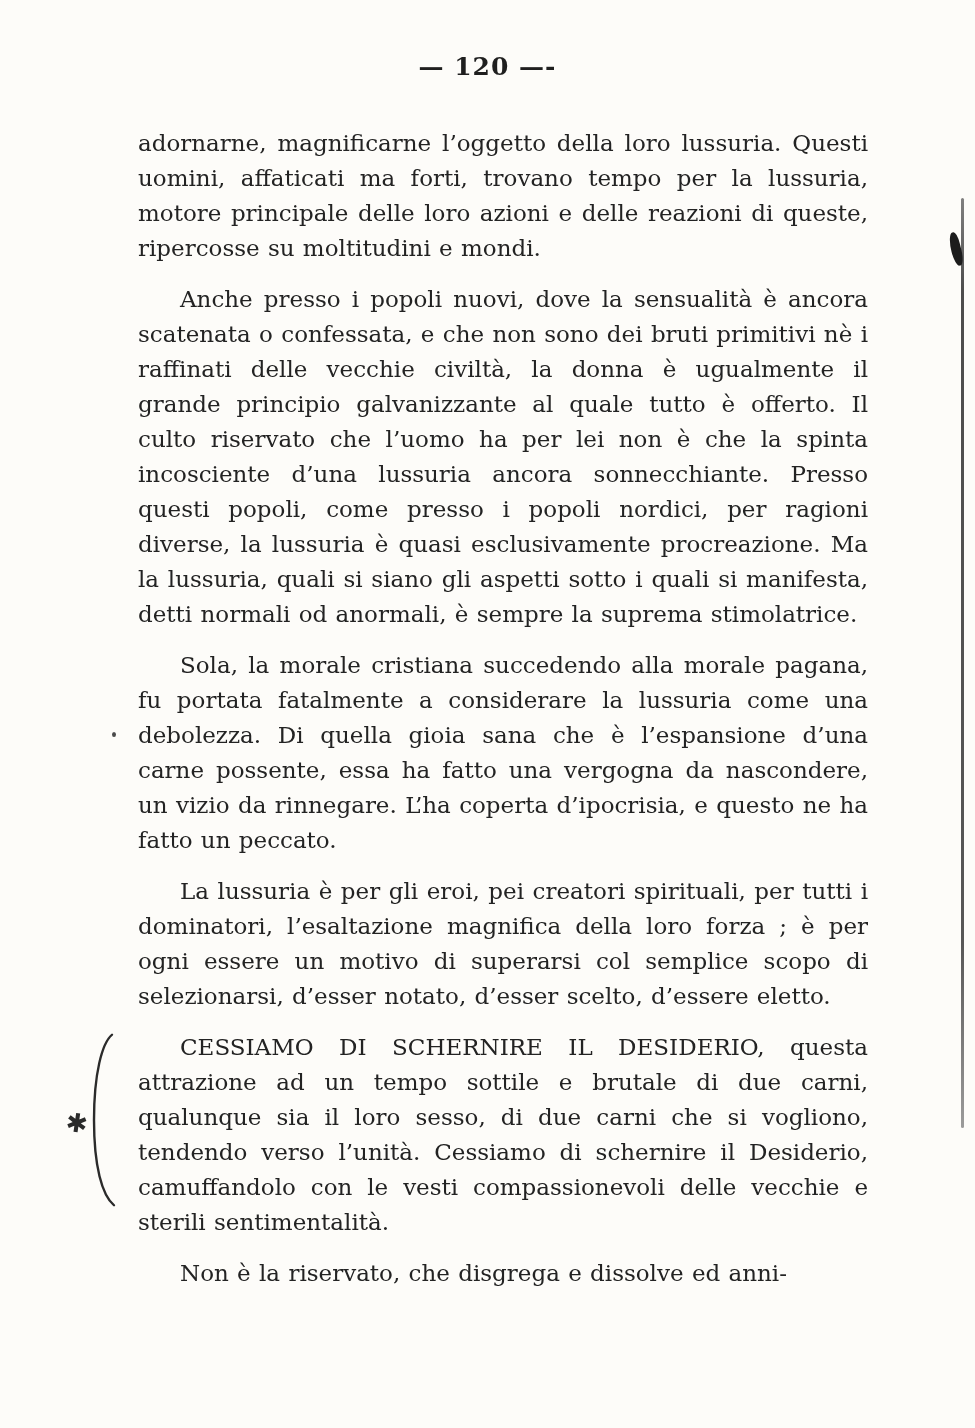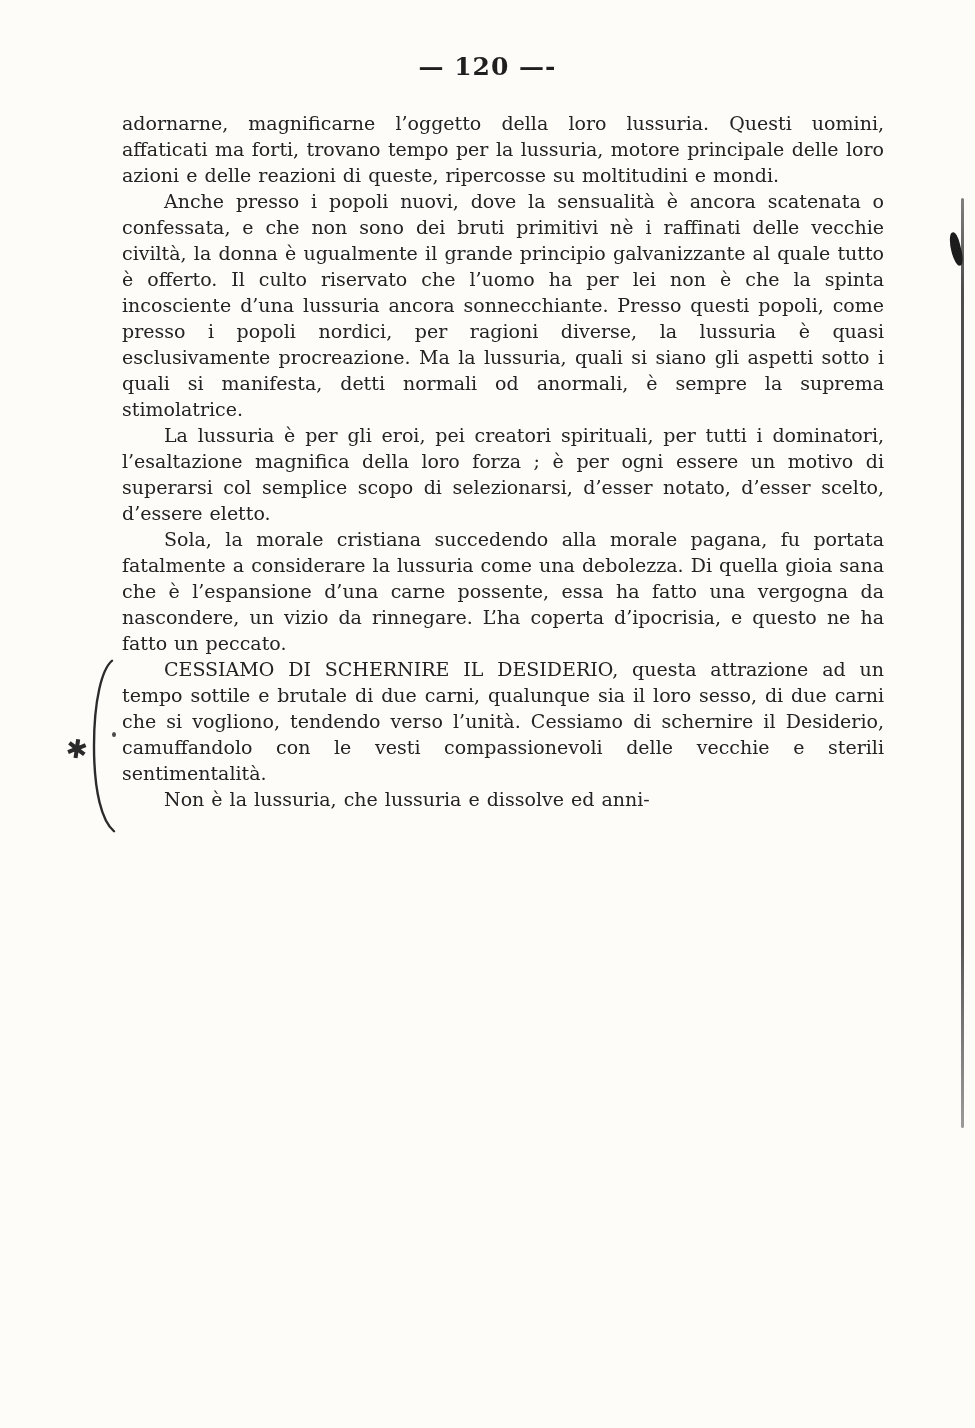--- a/index.html
+++ b/index.html
@@ -27,23 +27,23 @@
     letter-spacing: 1px;
     color: #1f1f1f;
   }
   .text-block {
     position: absolute;
     top: 110px;
     left: 122px;
     width: 762px;
   }
   .para {
-    margin: 0;
-    font-size: 19px;
-    line-height: 26px;
+    margin: 16px;
+    font-size: 23px;
+    line-height: 35px;
     text-align: justify;
     text-indent: 42px;
     word-spacing: 1px;
   }
   .para.no-indent {
     text-indent: 0;
   }
   .annotated {
     position: relative;
   }
@@ -104,29 +104,29 @@
 
   <div class="page-header">— 120 —-</div>
 
   <div class="text-block">
 
     <p class="para no-indent">adornarne, magnificarne l’oggetto della loro lussuria. Questi uomini, affaticati ma forti, trovano tempo per la lussuria, motore principale delle loro azioni e delle reazioni di queste, ripercosse su moltitudini e mondi.</p>
 
     <p class="para">Anche presso i popoli nuovi, dove la sensualità è ancora scatenata o confessata, e che non sono dei bruti primitivi nè i raffinati delle vecchie civiltà, la donna è ugualmente il grande principio galvanizzante al quale tutto è offerto. Il culto riservato che l’uomo ha per lei non è che la spinta incosciente d’una lussuria ancora sonnecchiante. Presso questi popoli, come presso i popoli nordici, per ragioni  diverse, la lussuria è quasi esclusivamente procreazione. Ma la lussuria, quali si siano gli aspetti sotto i quali si manifesta, detti normali od anormali, è sempre la suprema stimolatrice.</p>
 
 
+    <p class="para">Sola, la morale cristiana succedendo alla morale pagana, fu portata fatalmente a considerare la lussuria come una debolezza. Di quella gioia sana che è l’espansione d’una carne possente, essa ha fatto una vergogna da nascondere, un vizio da rinnegare. L’ha coperta d’ipocrisia, e questo ne ha fatto un peccato.</p>
+
     <p class="para">La lussuria è per gli eroi, pei creatori spirituali, per tutti i dominatori, l’esaltazione magnifica della loro forza ; è per ogni essere un motivo di superarsi col semplice scopo di selezionarsi, d’esser notato, d’esser scelto, d’essere eletto.</p>
-
-    <p class="para">Sola, la morale cristiana succedendo alla morale pagana, fu portata fatalmente a considerare la lussuria come una debolezza. Di quella gioia sana che è l’espansione d’una carne possente, essa ha fatto una vergogna da nascondere, un vizio da rinnegare. L’ha coperta d’ipocrisia, e questo ne ha fatto un peccato.</p>
 
     <div class="annotated">
       <span class="margin-mark">✱</span>
       <svg class="margin-brace" viewBox="0 0 26 190" preserveAspectRatio="none" aria-hidden="true">
         <path d="M22,3 C12,12 4,45 4,95 C4,145 12,176 24,187" fill="none" stroke="#2b2b2b" stroke-width="2.4" stroke-linecap="round"></path>
       </svg>
       <p class="para">CESSIAMO DI SCHERNIRE IL DESIDERIO, questa attrazione ad un tempo sottile e brutale di due carni, qualunque sia il loro sesso, di due carni che si vogliono, tendendo verso l’unità. Cessiamo di schernire il Desiderio, camuffandolo con le vesti compassionevoli delle vecchie e sterili sentimentalità.</p>
     </div>
 
-    <p class="para">Non è la lussuria, che lussuria e dissolve ed anni-</p>
+    <p class="para">Non è la riservato, che disgrega e dissolve ed anni-</p>
 
   </div>
 
 </div>
 
 </body></html>

